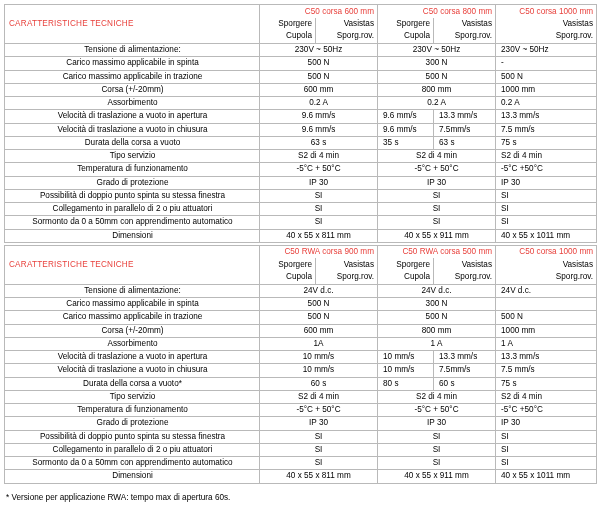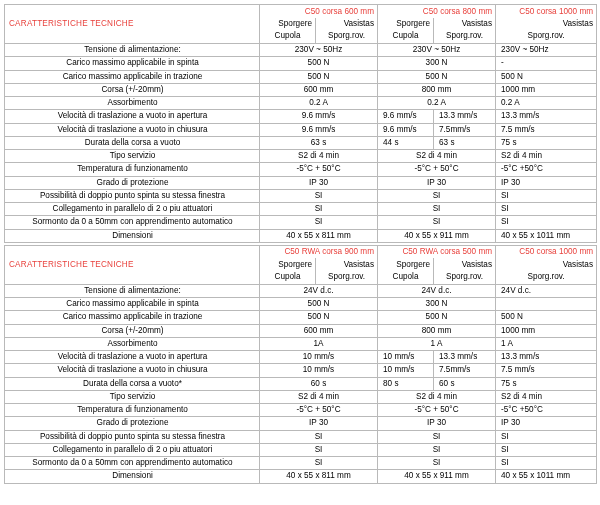--- a/index.html
+++ b/index.html
@@ -53,21 +53,21 @@
   }
   .sub-head {
     text-align: right;
     font-size: 8.2px;
     border-top: none !important;
     border-bottom: none !important;
     padding-top: 0 !important;
     padding-bottom: 0 !important;
   }
   .sub-head2 {
-    text-align: center;
+    text-align: right;
     font-size: 8.2px;
     border-top: none !important;
     padding-top: 0 !important;
     margin-top: 12px;
   }
   .lbl {
     text-align: center;
     padding-left: 4px !important;
   }
   .val {
@@ -158,21 +158,21 @@
         <tr>
           <td class="lbl">Velocità di traslazione a vuoto in chiusura</td>
           <td colspan="2" class="val-c">9.6 mm/s</td>
           <td class="val">9.6 mm/s</td>
           <td class="val">7.5mm/s</td>
           <td class="val">7.5 mm/s</td>
         </tr>
         <tr>
           <td class="lbl">Durata della corsa a vuoto</td>
           <td colspan="2" class="val-c">63 s</td>
-          <td class="val">44 s</td>
+          <td class="val">35 s</td>
           <td class="val">63 s</td>
           <td class="val">75 s</td>
         </tr>
         <tr>
           <td class="lbl">Tipo servizio</td>
           <td colspan="2" class="val-c">S2 di 4 min</td>
           <td colspan="2" class="val-c">S2 di 4 min</td>
           <td class="val">S2 di 4 min</td>
         </tr>
         <tr>
@@ -333,13 +333,14 @@
         </tr>
         <tr>
           <td class="lbl">Dimensioni</td>
           <td colspan="2" class="val-c">40 x 55 x 811 mm</td>
           <td colspan="2" class="val-c">40 x 55 x 911 mm</td>
           <td class="val">40 x 55 x 1011 mm</td>
         </tr>
       </tbody>
   </table>
 
+  <div class="footnote">* Versione per applicazione RWA: tempo max di apertura 60s.</div>
 </div>
 
 </body></html>

